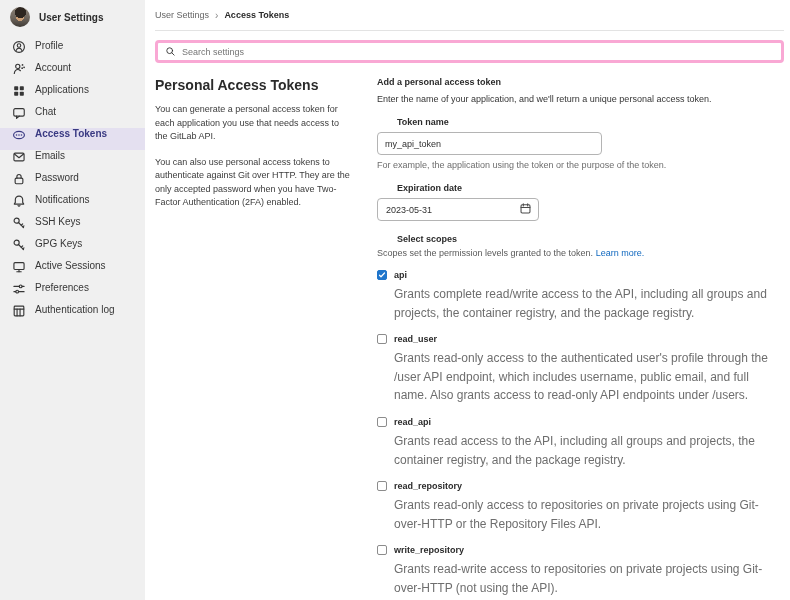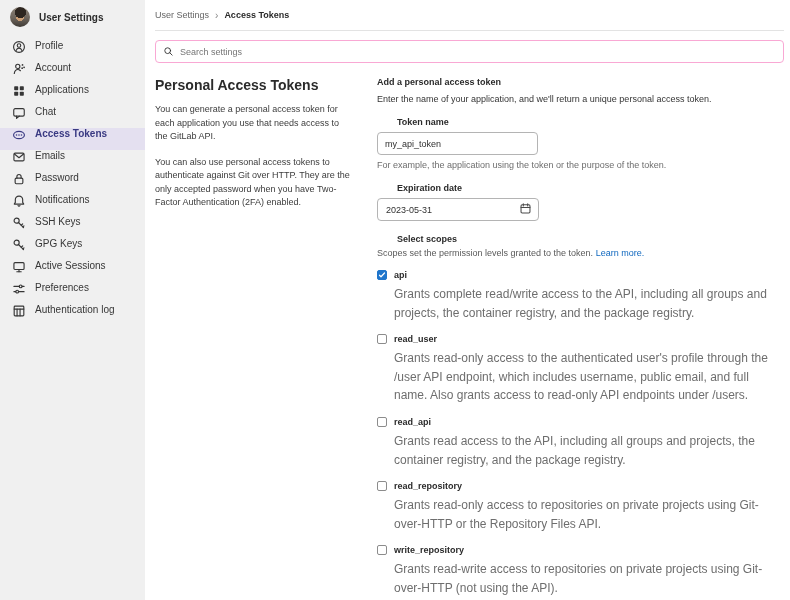--- a/index.html
+++ b/index.html
@@ -39,21 +39,21 @@
   .content { position: absolute; left: 145px; top: 0; width: 645px; height: 600px; padding: 0 6px 0 10px; }
   .breadcrumb {
     height: 31px; display: flex; align-items: center;
     font-size: 9px; color: #666; border-bottom: 1px solid #e3e3e3;
   }
   .breadcrumb .crumb-parent { cursor: pointer; }
   .breadcrumb .sep { margin: 0 6px; color: #888; font-size: 10px; }
   .breadcrumb .crumb-current { color: #2b2b2b; font-weight: bold; }
   .search-box {
     margin-top: 9px; height: 23px;
-    border: 1px solid #f9a8d4; border-radius: 4px;
+    border: 3px solid #f9a8d4; border-radius: 4px;
     display: flex; align-items: center; padding: 0 7px; background: #fff;
   }
   .search-box svg { width: 11px; height: 11px; margin-right: 6px; flex-shrink: 0; }
   .search-box input {
     border: none; outline: none; flex: 1; font-size: 9px;
     font-family: "Liberation Sans", sans-serif; color: #303030; background: transparent;
   }
   .search-box input::placeholder { color: #757575; }
   .main { display: flex; margin-top: 12px; }
   .col-left { width: 196px; margin-right: 26px; flex-shrink: 0; }
@@ -62,21 +62,21 @@
   .col-right { flex: 1; min-width: 0; }
   .section-title { font-size: 9px; font-weight: bold; color: #2b2b2b; margin-top: 2px; }
   .section-desc { font-size: 9px; color: #353535; margin-top: 7px; }
   .field-label { font-size: 9px; font-weight: bold; color: #2b2b2b; margin-top: 13px; margin-left: 20px; }
   .text-input {
     display: block; margin-top: 5px; height: 23px;
     border: 1px solid #b4b4b4; border-radius: 4px;
     font-size: 9px; font-family: "Liberation Sans", sans-serif;
     color: #303030; padding: 0 8px; outline: none;
   }
-  .token-input { width: 161px; padding-left: 7px; }
+  .token-input { width: 225px; padding-left: 7px; }
   .field-help { font-size: 9px; color: #6e6e6e; margin-top: 5px; }
   .date-wrap { position: relative; width: 162px; margin-top: 5px; }
   .date-wrap .text-input { width: 162px; margin-top: 0; padding-right: 26px; }
   .cal-btn {
     position: absolute; right: 7px; top: 4px; width: 14px; height: 14px;
     background: none; border: none; padding: 0; cursor: pointer; color: #4a4a4a;
   }
   .cal-btn svg { width: 13px; height: 13px; }
   .scopes-desc { font-size: 9px; color: #5a5a5a; margin-top: 4px; }
   .scopes-desc a { color: #1068bf; text-decoration: none; cursor: pointer; }

